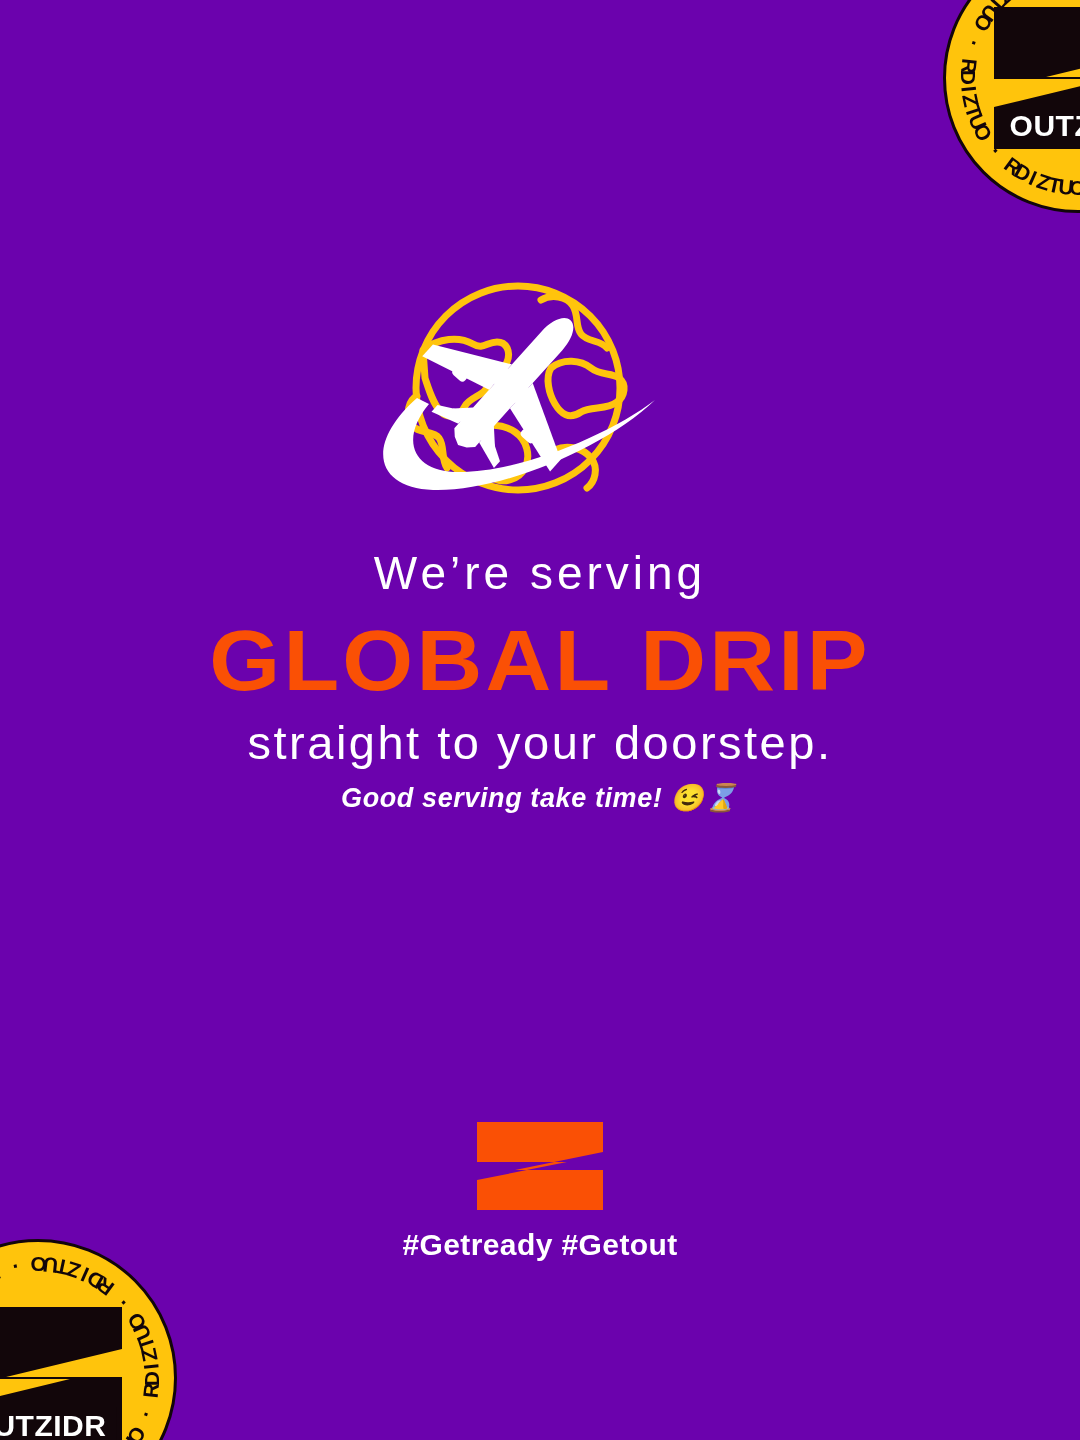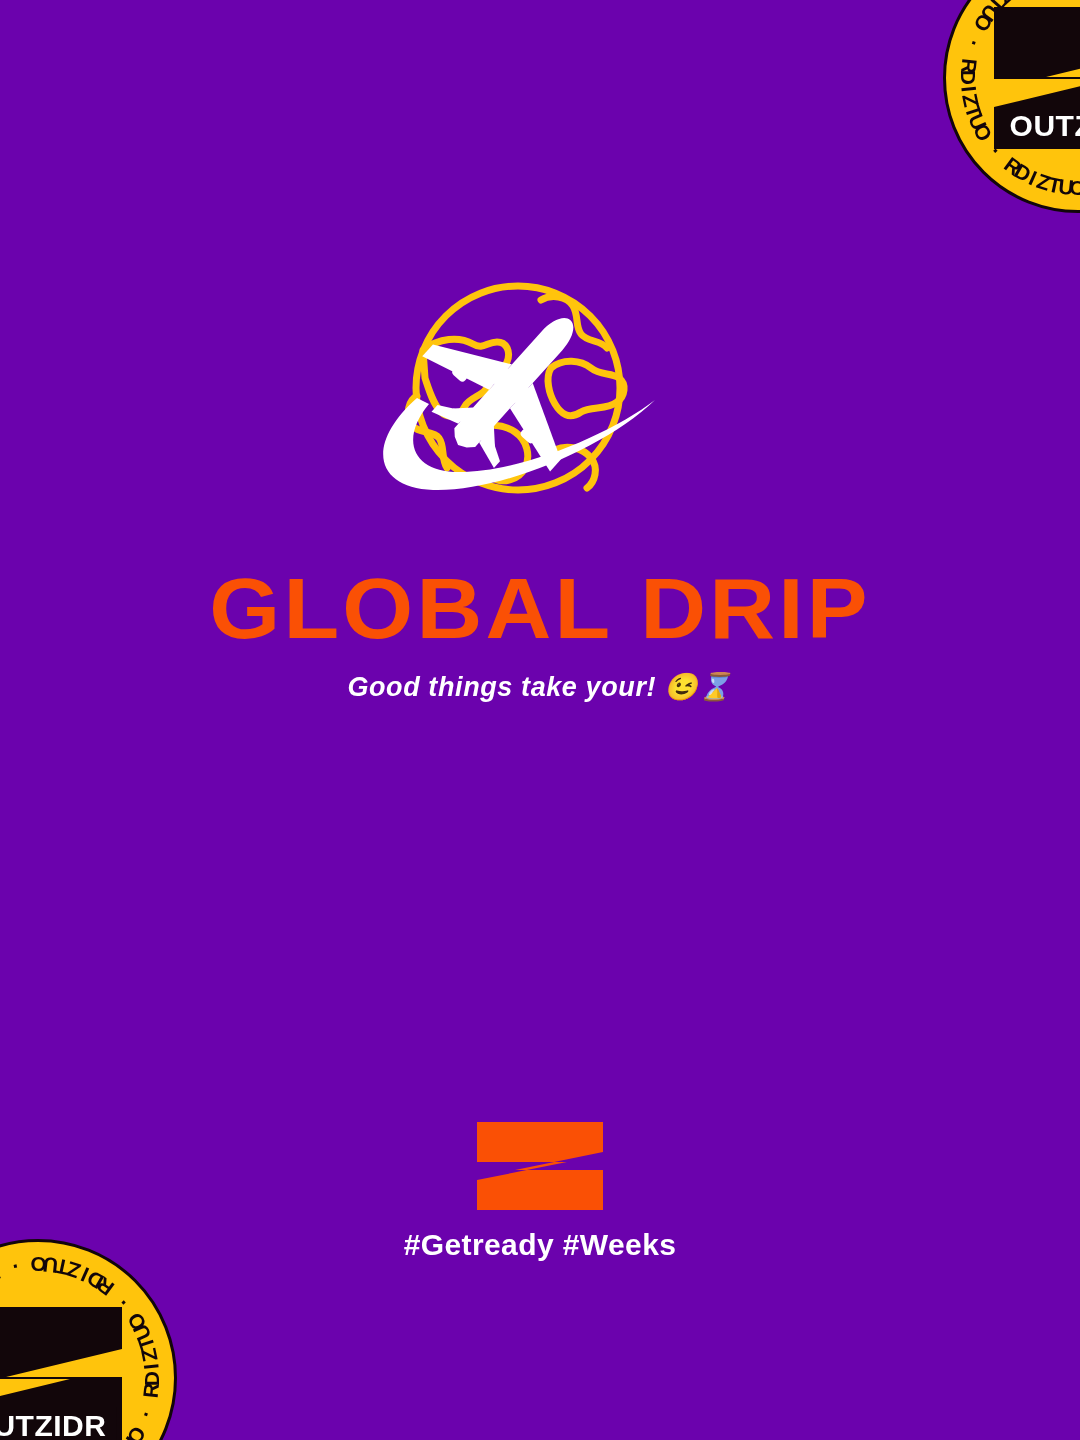--- a/index.html
+++ b/index.html
@@ -236,31 +236,33 @@
         <path d="M14 138 L -14 154 L -14 163 L 14 154 Z" fill="#FFFFFF"></path>
         <path d="M42 138 L 70 154 L 70 163 L 42 154 Z" fill="#FFFFFF"></path>
 
         <rect x="-26" y="112" width="16" height="9" rx="4" fill="#FFFFFF"></rect>
         <rect x="66" y="112" width="16" height="9" rx="4" fill="#FFFFFF"></rect>
       </g>
     </svg>
   </div>
 
   <div class="copy">
+    <div class="line-serving">We’re serving</div>
     <div class="line-headline">GLOBAL DRIP</div>
-    <div class="line-goodthings">Good things take your! 😉⌛</div>
+    <div class="line-doorstep">straight to your doorstep.</div>
+    <div class="line-goodthings">Good serving take time! 😉⌛</div>
   </div>
 
   <div class="footer">
     <div class="footer-logo">
       <svg viewBox="0 0 130 92" width="130" height="92">
         <path d="M2 2 L128 2 L128 32 L40 50 L128 50 L128 90 L2 90 L2 60 L92 42 L2 42 Z" fill="#FA5005"></path>
       </svg>
     </div>
-    <div class="footer-tagline">#Getready #Weeks</div>
+    <div class="footer-tagline">#Getready #Getout</div>
   </div>
 
   <div class="badge badge-tr">
     <div class="badge-ring">
         <div class="ring-word" style="transform: rotate(0deg);"></div>
         <div class="ring-word" style="transform: rotate(6deg);"></div>
         <div class="ring-word" style="transform: rotate(12deg);"></div>
         <div class="ring-word" style="transform: rotate(18deg);"></div>
         <div class="ring-word" style="transform: rotate(24deg);"></div>
         <div class="ring-word" style="transform: rotate(30deg);"></div>

